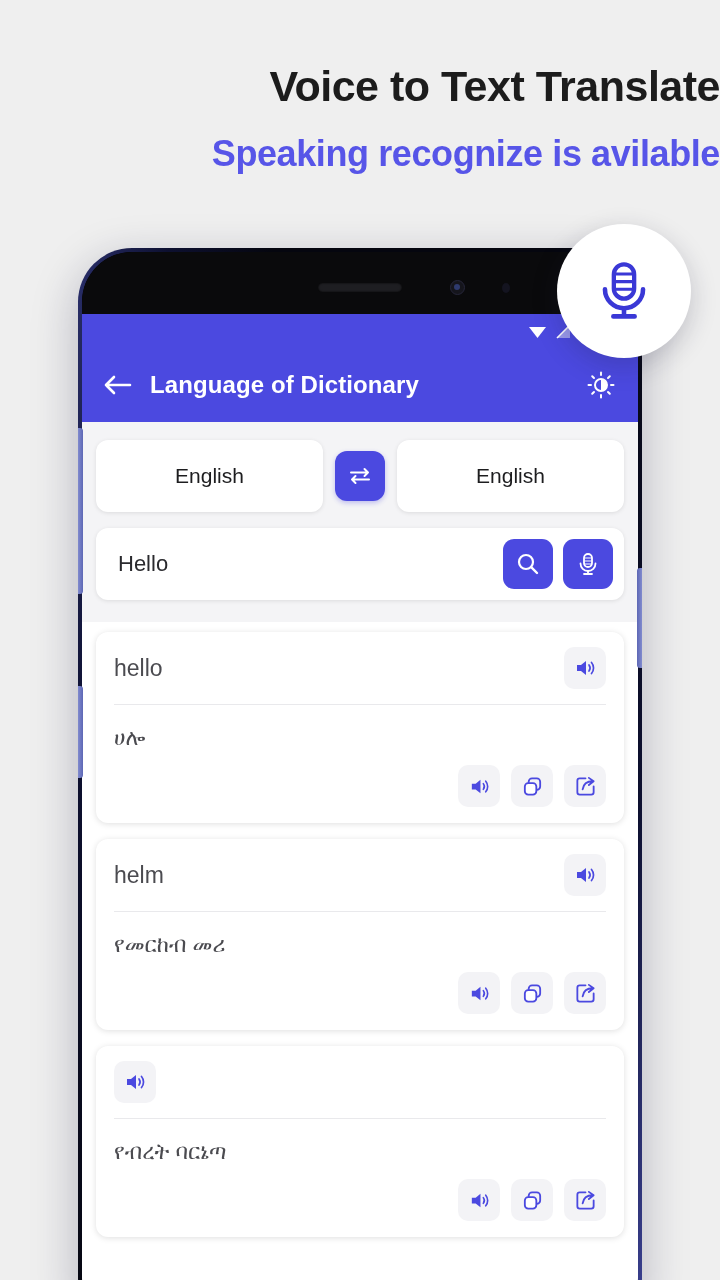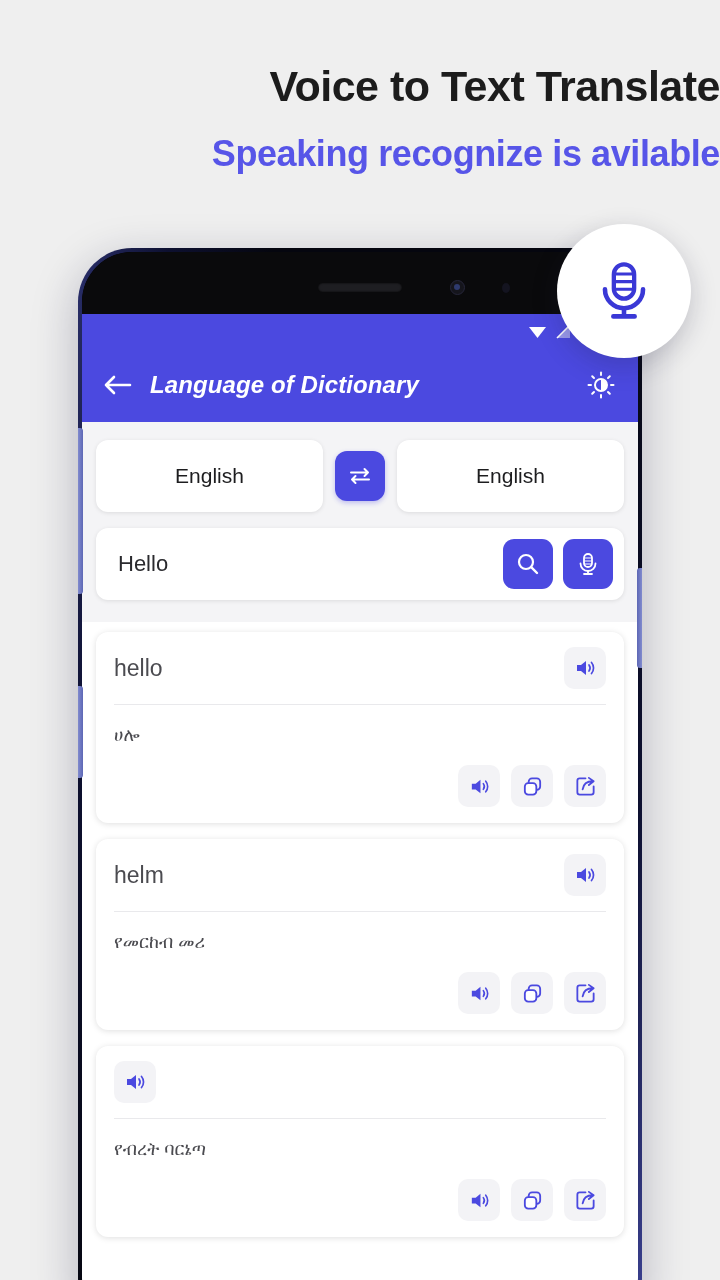--- a/index.html
+++ b/index.html
@@ -142,21 +142,20 @@
   }
 
   
   .appbar {
     height: 74px;
     background: #4b49e0;
     display: flex;
     align-items: center;
     padding: 0 22px 0 20px;
     gap: 18px;
-    font-style: italic;
   }
   .appbar-title {
     color: #fff;
     font-size: 24px;
     font-weight: 700;
     flex: 1;
     letter-spacing: 0.1px;
   }
 
   
@@ -239,21 +238,21 @@
   .card-word {
     flex: 1;
     font-size: 23px;
     color: #4b4b50;
   }
   .card-divider {
     height: 1px;
     background: #e9e9ec;
   }
   .card-trans {
-    font-size: 18px;
+    font-size: 22px;
     color: #4b4b50;
     padding: 20px 0 6px;
     min-height: 56px;
   }
   .card-actions {
     display: flex;
     justify-content: flex-end;
     gap: 11px;
     padding: 4px 0 16px;
   }

